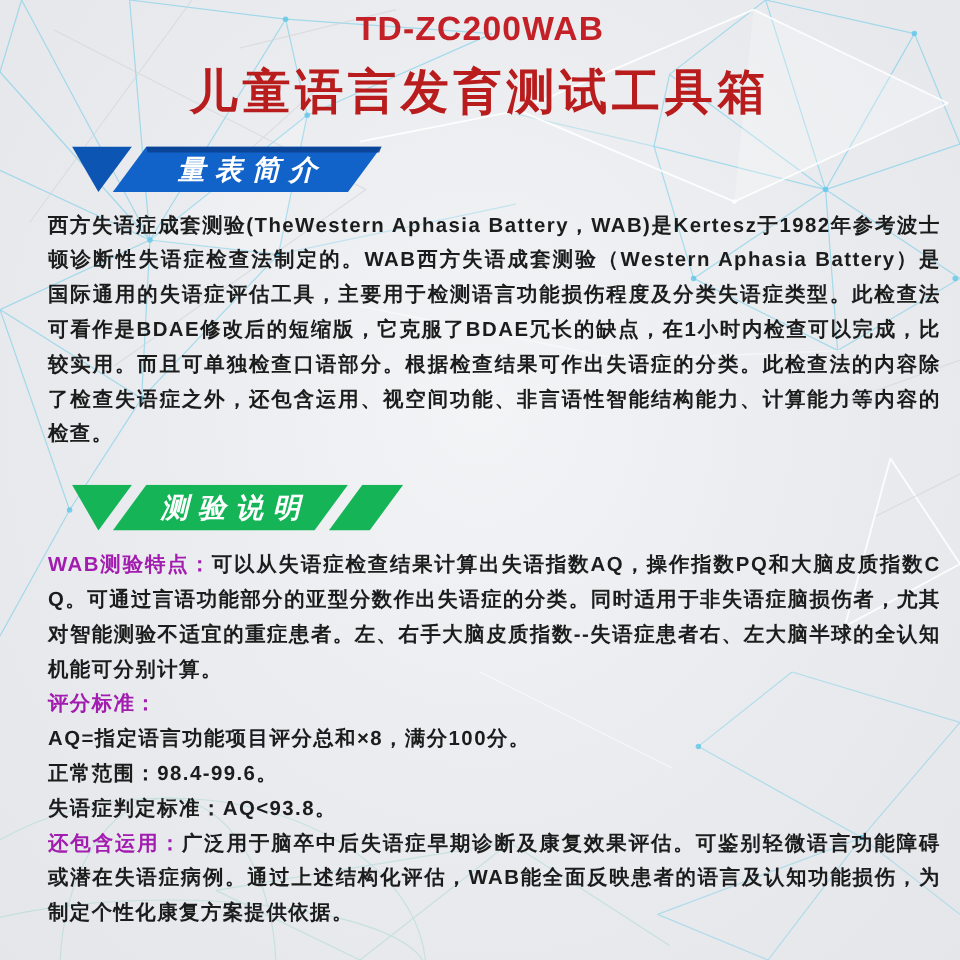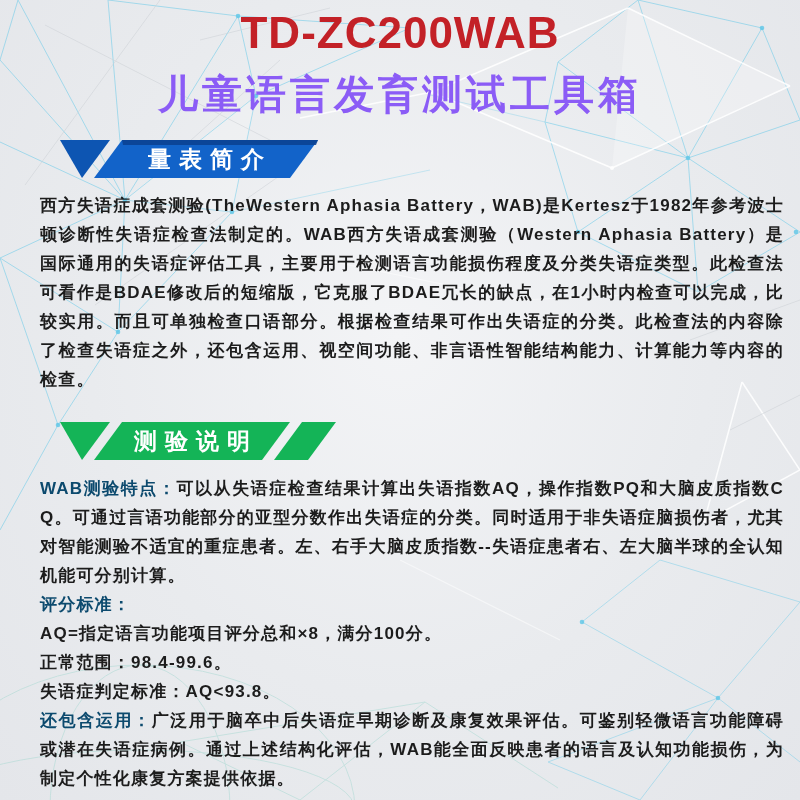--- a/index.html
+++ b/index.html
@@ -10,34 +10,34 @@
     background: radial-gradient(ellipse at 50% 42%, #f3f4f6 0%, #e9ebee 55%, #e4e6ea 100%);
     font-family: "Liberation Sans", "DejaVu Sans", sans-serif;
   }
   .bg-svg { position: absolute; left: 0; top: 0; z-index: 0; }
   .content { position: relative; z-index: 1; }
 
   .model-title {
     padding-top: 8px;
     text-align: center;
     color: #c32127;
-    font-size: 44px;
+    font-size: 28px;
     font-weight: bold;
     letter-spacing: 1px;
   }
   .product-title {
     margin-top: 9px;
     text-align: center;
-    color: #8b5cf6;
+    color: #b91c1c;
     font-size: 40px;
     font-weight: bold;
     letter-spacing: 4px;
   }
 
-  .banner { position: relative; width: 300px; height: 40px; margin-left: 52px; }
+  .banner { position: relative; width: 300px; height: 40px; margin-left: 52px; font-style: italic; }
   .banner-intro { margin-top: 18px; }
   .banner-spec  { margin-top: 28px; }
   .banner svg { position: absolute; left: 0; top: 0; }
   .banner-label {
     position: absolute; top: 0; height: 38px;
     line-height: 38px; text-align: center;
     color: #ffffff; font-size: 23px; font-weight: bold;
     letter-spacing: 8px; text-indent: 8px;
     width: 200px;
   }
@@ -49,21 +49,21 @@
     font-size: 17px;
     line-height: 29px;
     color: #1c1c1c;
     font-weight: 700;
     letter-spacing: 1.2px;
     text-align: justify;
     word-break: break-all;
   }
   .tight { margin-top: 0; }
   .features-para { margin-top: 12px; }
-  .green-label { color: #0c4a6e; }
+  .green-label { color: #a21caf; }
 </style>
 </head>
 <body>
 
 <svg class="bg-svg" width="800" height="800" viewBox="0 0 800 800">
 
   <g stroke="#5ec7e8" stroke-width="1" opacity="0.5" fill="none">
     <line x1="125" y1="200" x2="0" y2="60"></line>
     <line x1="125" y1="200" x2="18" y2="0"></line>
     <line x1="125" y1="200" x2="108" y2="0"></line>

